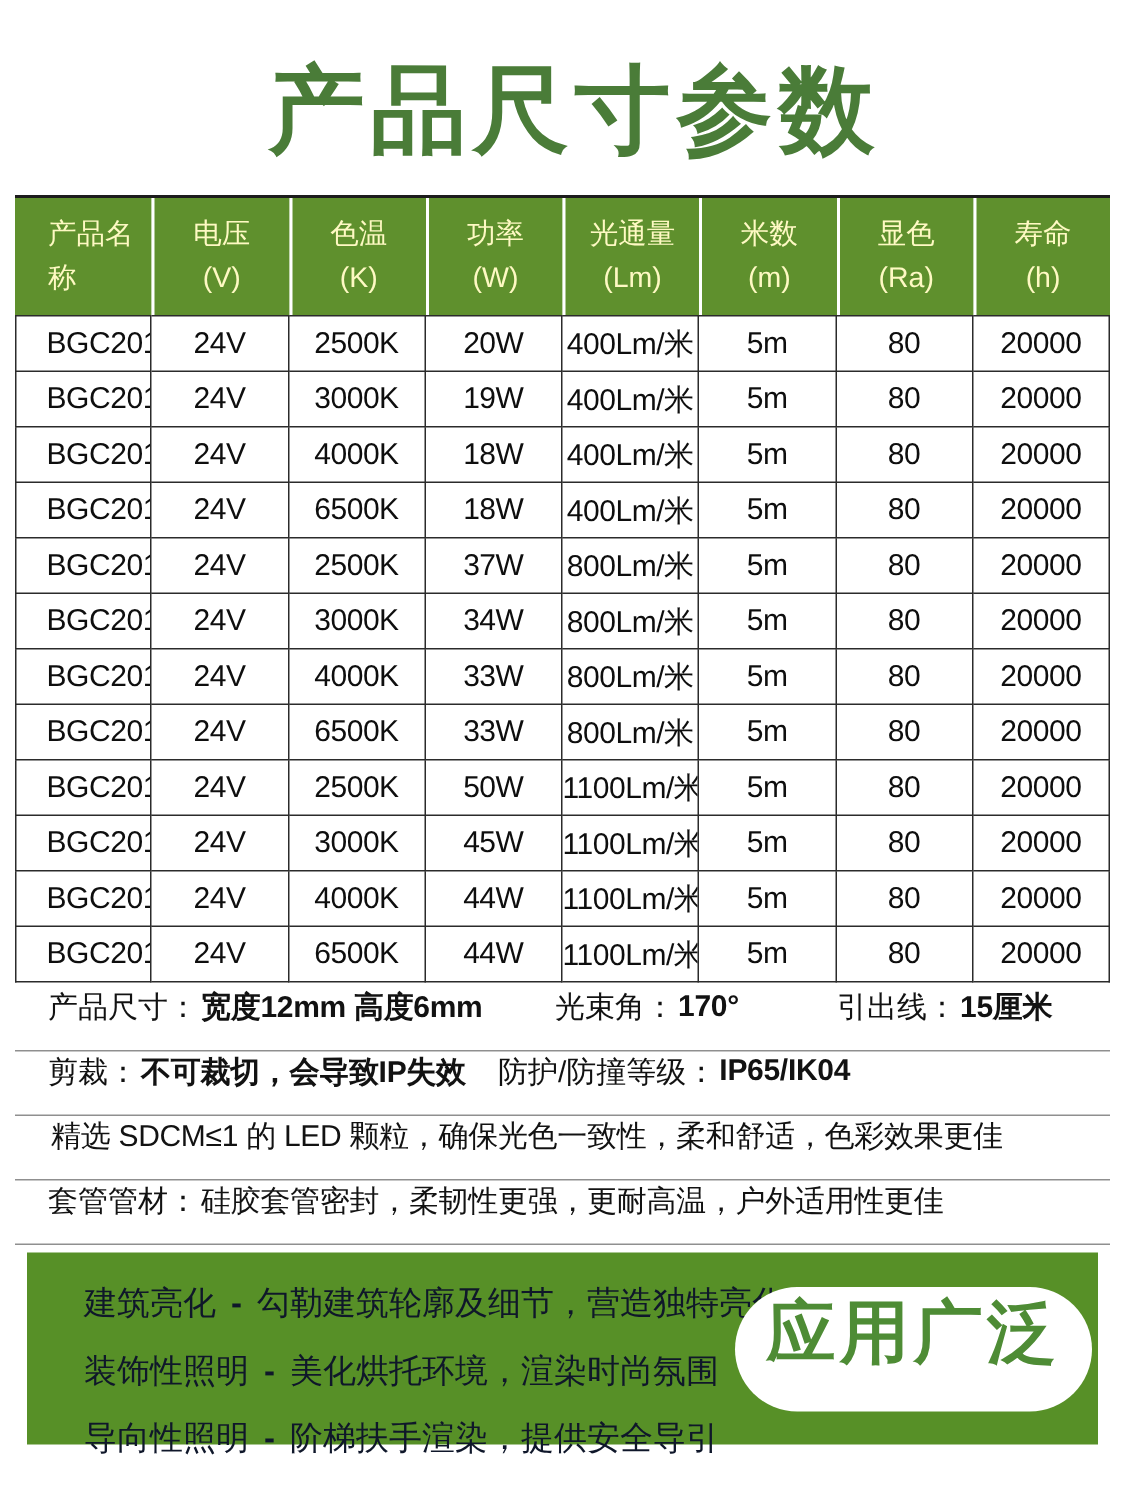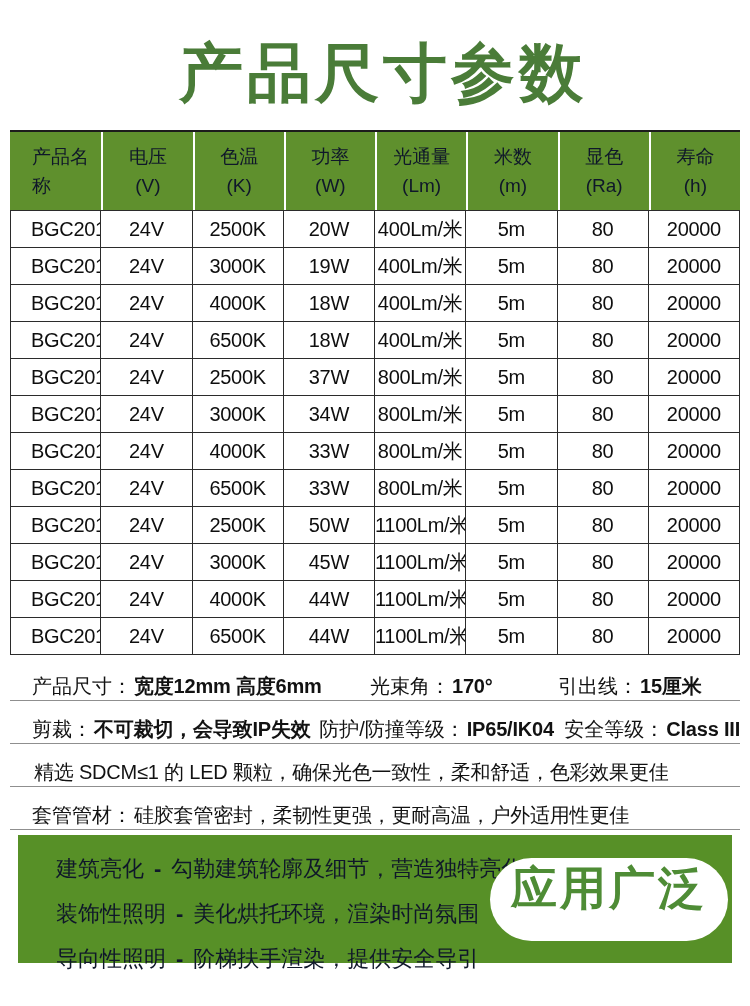--- a/index.html
+++ b/index.html
@@ -23,21 +23,21 @@
   
   table.spec-table{
     position:absolute;top:130px;left:10px;
     width:730px;
     border-collapse:separate;border-spacing:0;
     table-layout:fixed;
     border-top:2px solid #1c1c1c;
   }
   thead th{
     background:#5f902d;
-    color:#0f172a;
+    color:#fef9c3;
     font-weight:normal;
     height:78px;
     vertical-align:middle;
     text-align:center;
     font-size:19px;
     line-height:1.55;
     padding:0;
   }
   thead th + th{border-left:2px solid #ffffff;}
   thead th:first-child{text-align:left;padding-left:22px;}
@@ -57,21 +57,21 @@
     border-left:1px solid #2b2b2b;
     text-align:left;padding-left:20px;
   }
   tbody tr:first-child td{border-top:1px solid #2b2b2b;}
   
   .specs{
     position:absolute;top:658px;left:10px;width:730px;
   }
   .spec-row{
     height:43px;
-    display:flex;align-items:flex-end;
+    display:flex;align-items:flex-start;
     border-bottom:1px solid #8f8f8f;
     font-size:20px;color:#121212;
     padding-left:22px;box-sizing:border-box;
     white-space:nowrap;
   }
   .seg{display:flex;align-items:center;}
   .spec-row.row-0 .seg-0{width:338px;}
   .spec-row.row-0 .seg-1{width:188px;}
   .spec-row.row-1 .seg-0{width:300px;}
   .spec-row.row-1 .seg-1{width:256px;}
@@ -288,24 +288,20 @@
       </div>
       <div class="spec-row row-1">
         <div class="seg seg-0">
           <span class="spec-label">剪裁：</span>
           <span class="spec-value">不可裁切，会导致IP失效</span>
         </div>
         <div class="seg seg-1">
           <span class="spec-label">防护/防撞等级：</span>
           <span class="spec-value">IP65/IK04</span>
         </div>
-        <div class="seg seg-2">
-          <span class="spec-label">安全等级：</span>
-          <span class="spec-value">Class III</span>
-        </div>
       </div>
       <div class="spec-row row-2">
         <div class="seg seg-0">
           <span class="spec-label"></span>
           <span class="spec-value">精选 SDCM≤1 的 LED 颗粒，确保光色一致性，柔和舒适，色彩效果更佳</span>
         </div>
       </div>
       <div class="spec-row row-3">
         <div class="seg seg-0">
           <span class="spec-label">套管管材：</span>

